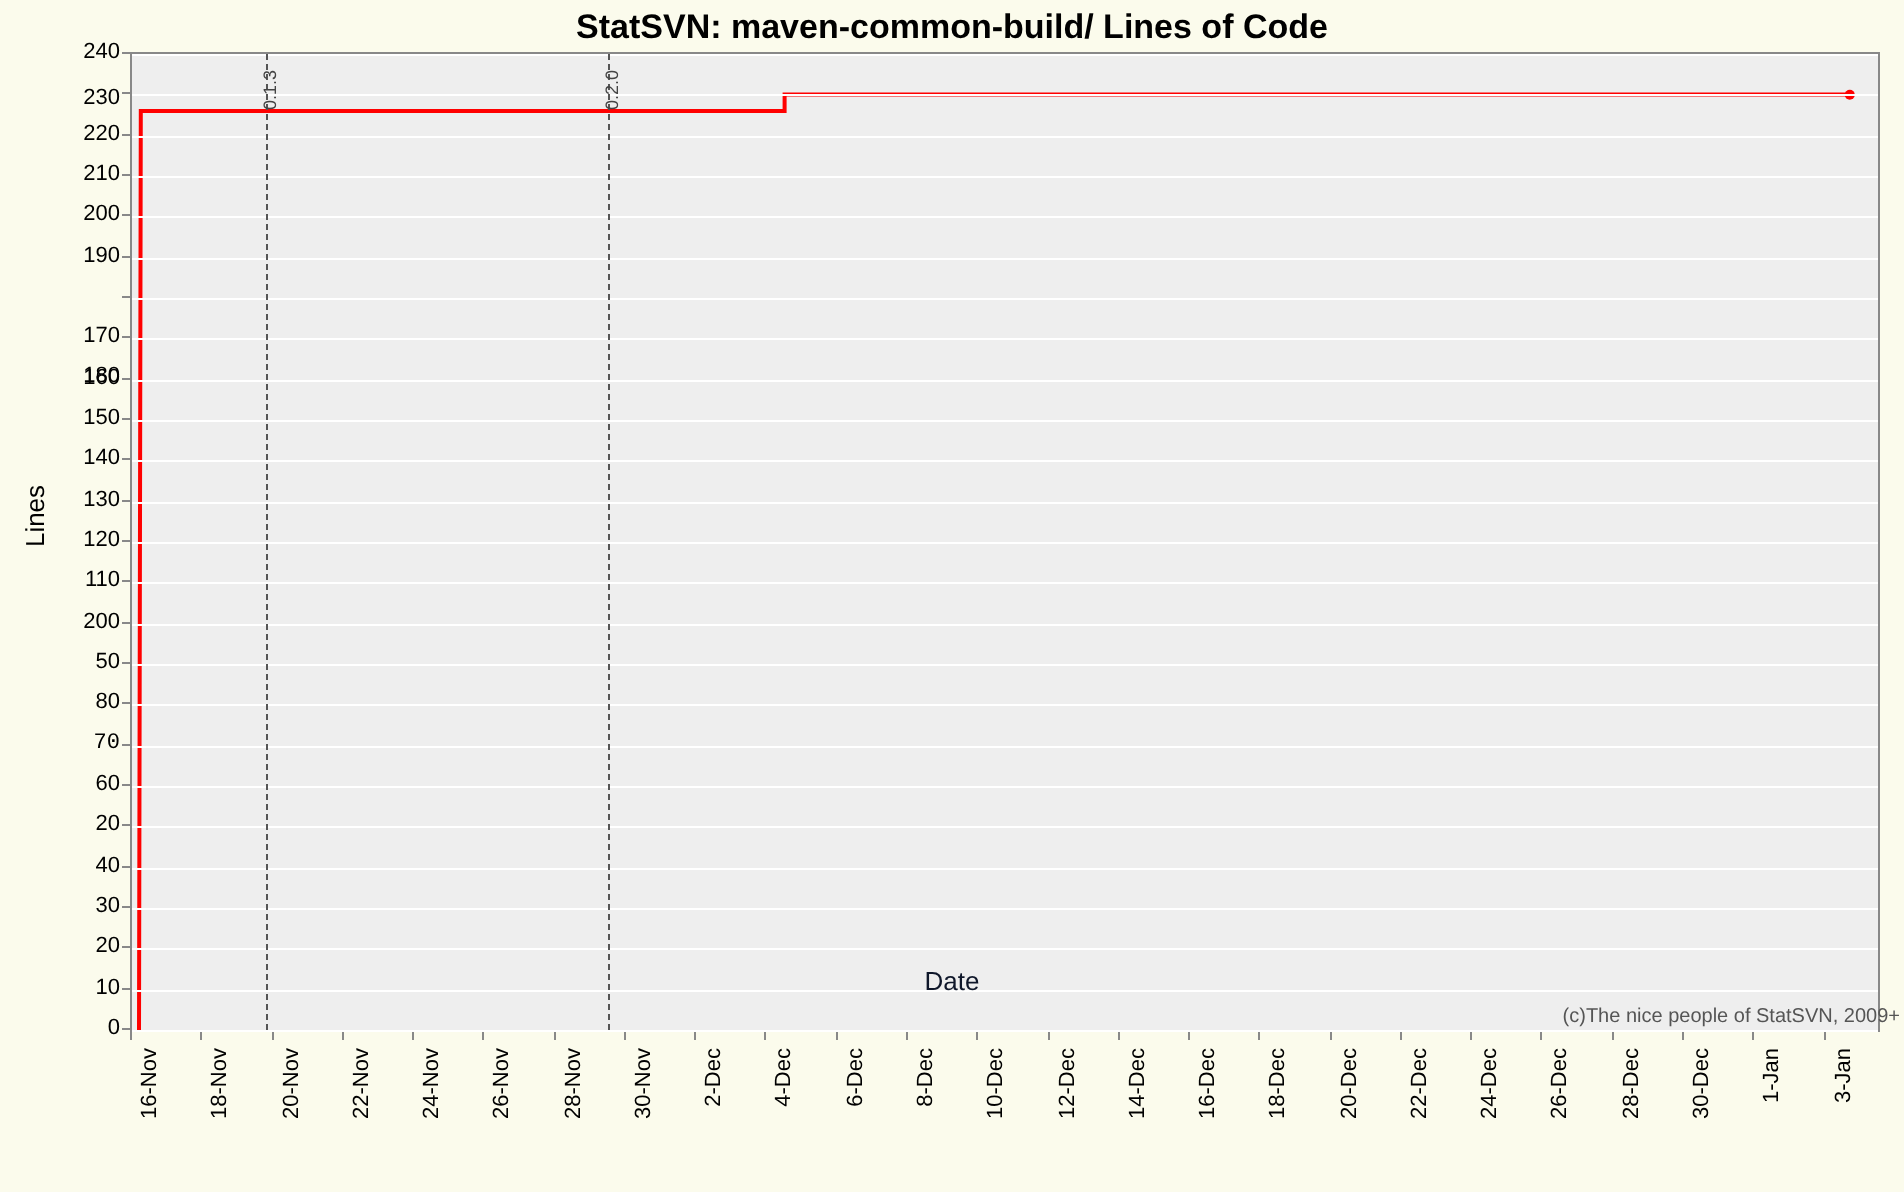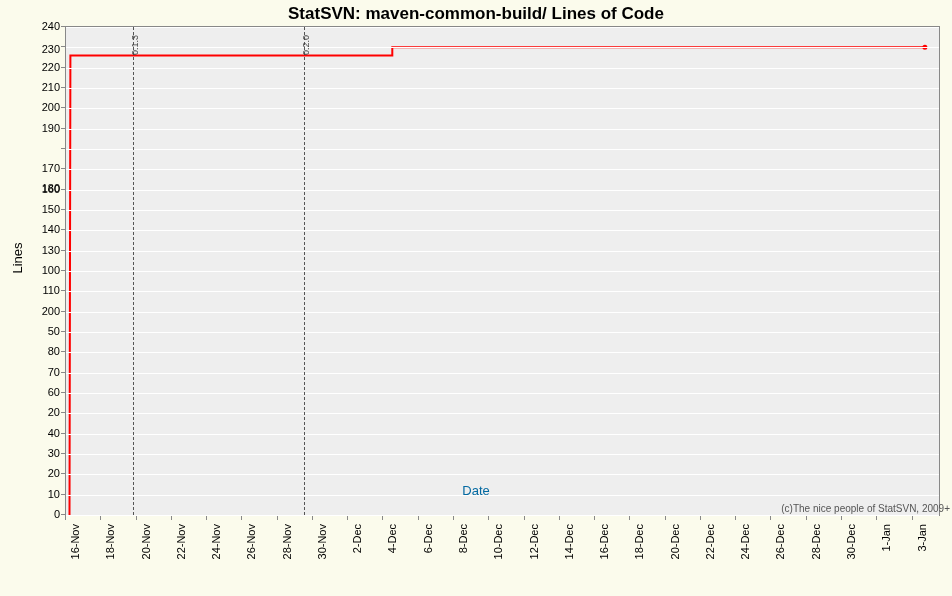--- a/index.html
+++ b/index.html
@@ -98,21 +98,21 @@
     font-size: 13px;
     color: #000;
   }
   .x-axis-label {
     position: absolute;
     bottom: 18px;
     left: 0;
     right: 0;
     text-align: center;
     font-size: 13px;
-    color: #0369a1;
+    color: #0f172a;
   }
   .copyright {
     position: absolute;
     right: 2px;
     bottom: 2px;
     font-size: 10px;
     color: #555;
   }
   svg.line-layer {
     position: absolute;
@@ -186,31 +186,31 @@
     <div class="y-tick" style="top: 473.333px;">20</div>
     <div class="y-ticklet" style="top: 473.333px;"></div>
     <div class="y-tick" style="top: 453px;">30</div>
     <div class="y-ticklet" style="top: 453px;"></div>
     <div class="y-tick" style="top: 432.667px;">40</div>
     <div class="y-ticklet" style="top: 432.667px;"></div>
     <div class="y-tick" style="top: 412.333px;">20</div>
     <div class="y-ticklet" style="top: 412.333px;"></div>
     <div class="y-tick" style="top: 392px;">60</div>
     <div class="y-ticklet" style="top: 392px;"></div>
-    <div class="y-tick" style="top: 371.667px;">70</div>
+    <div class="y-tick" style="top: 371.667px; font-family: Liberation Mono, monospace;">70</div>
     <div class="y-ticklet" style="top: 371.667px;"></div>
     <div class="y-tick" style="top: 351.333px;">80</div>
     <div class="y-ticklet" style="top: 351.333px;"></div>
     <div class="y-tick" style="top: 331px;">50</div>
     <div class="y-ticklet" style="top: 331px;"></div>
     <div class="y-tick" style="top: 310.667px;">200</div>
     <div class="y-ticklet" style="top: 310.667px;"></div>
     <div class="y-tick" style="top: 290.333px;">110</div>
     <div class="y-ticklet" style="top: 290.333px;"></div>
-    <div class="y-tick" style="top: 270px;">100</div>
+    <div class="y-tick" style="top: 270px;">120</div>
     <div class="y-ticklet" style="top: 270px;"></div>
     <div class="y-tick" style="top: 249.667px;">130</div>
     <div class="y-ticklet" style="top: 249.667px;"></div>
     <div class="y-tick" style="top: 229.333px;">140</div>
     <div class="y-ticklet" style="top: 229.333px;"></div>
     <div class="y-tick" style="top: 209px;">150</div>
     <div class="y-ticklet" style="top: 209px;"></div>
     <div class="y-tick" style="top: 188.667px;">160</div>
     <div class="y-ticklet" style="top: 188.667px;"></div>
     <div class="y-tick" style="top: 168.333px;">170</div>

